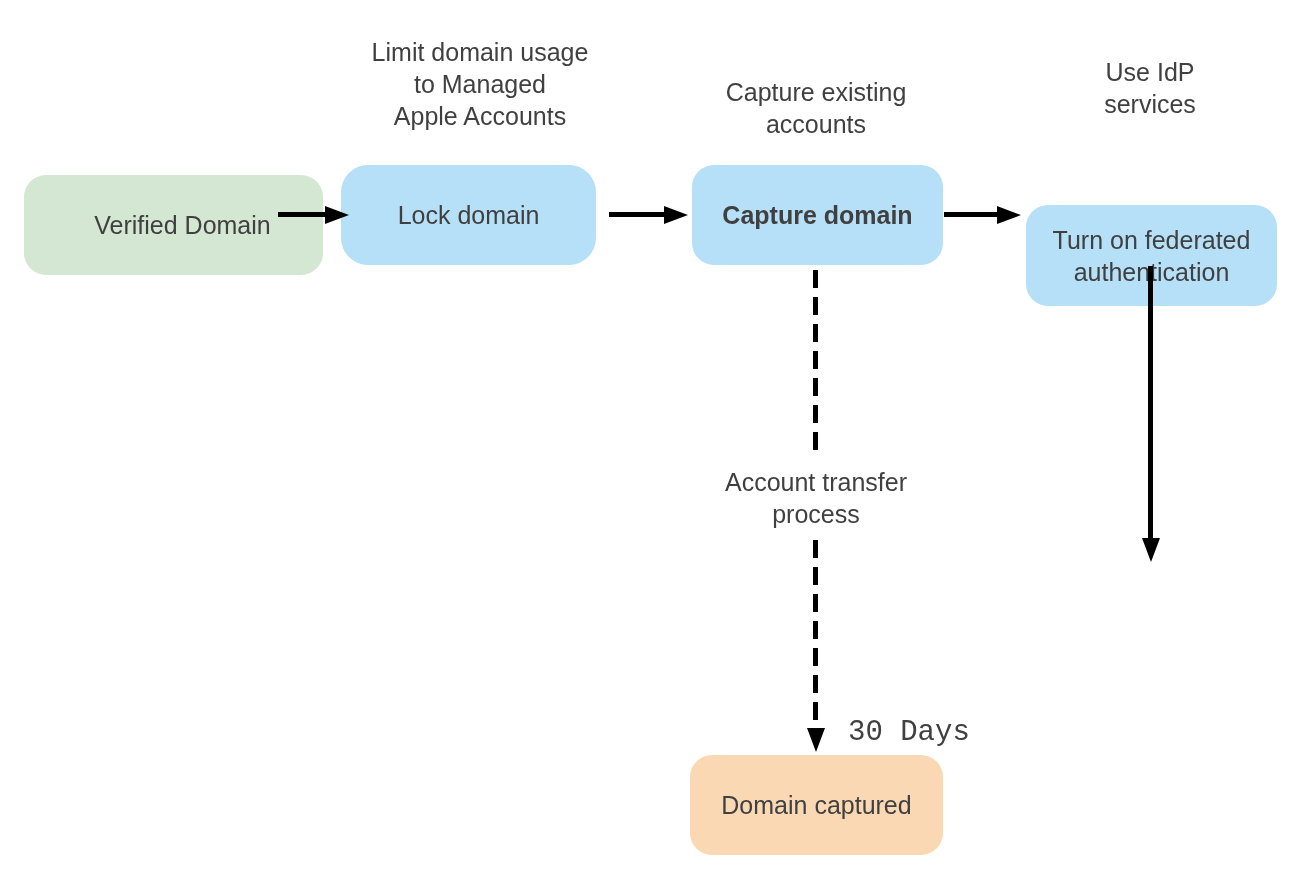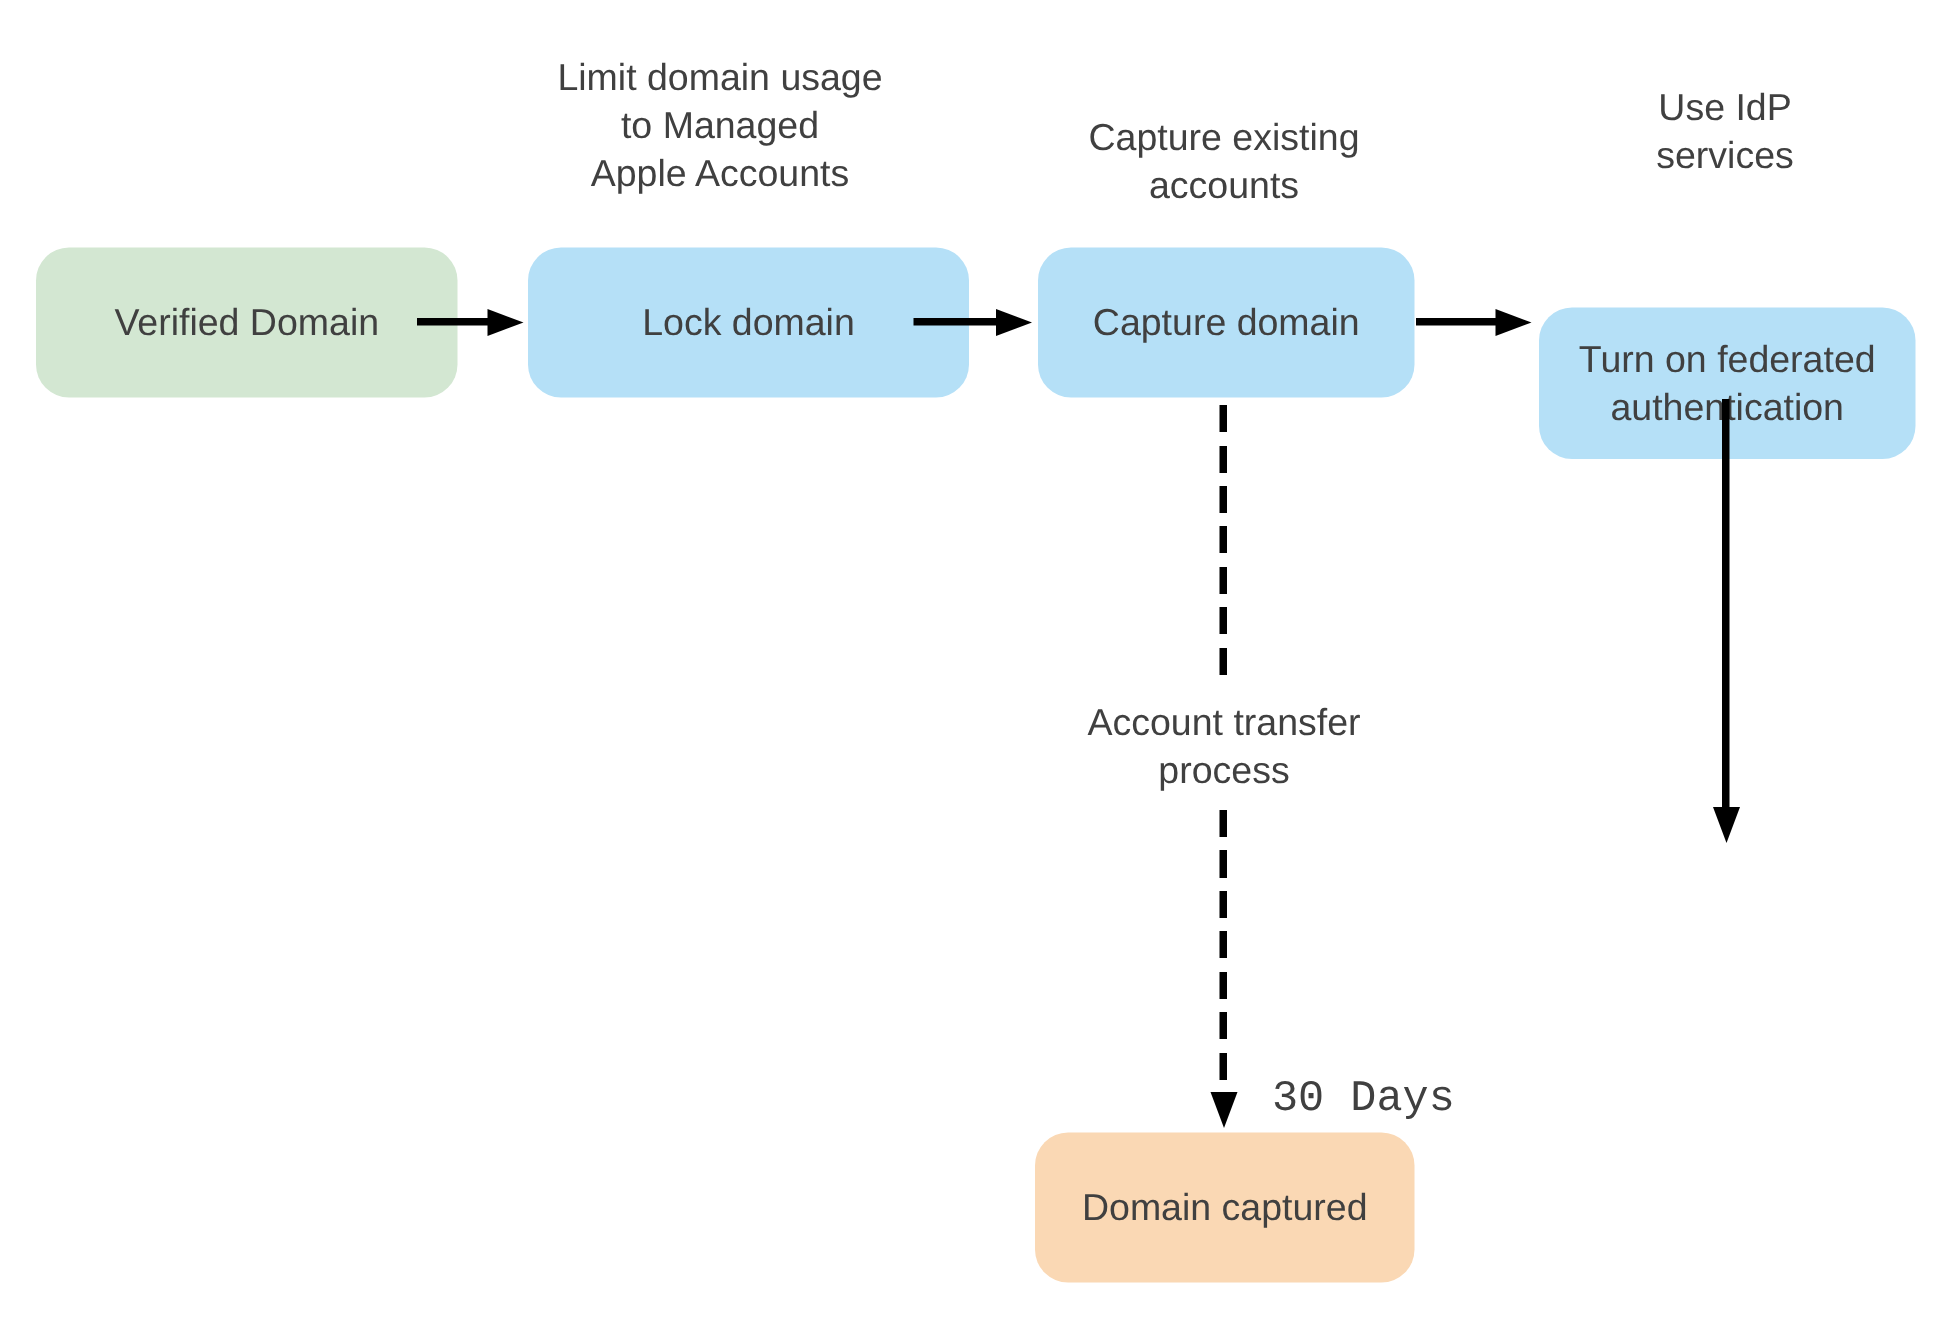--- a/index.html
+++ b/index.html
@@ -16,22 +16,22 @@
     position: absolute;
     border-radius: 22px;
     display: flex;
     align-items: center;
     justify-content: center;
     text-align: center;
     font-size: 25px;
     line-height: 32px;
     white-space: pre-line;
   }
-  #node-verified   { left: 24px;   top: 165px; width: 281px; height: 100px; }
-  #node-lock       { left: 352px;  top: 165px; width: 294px; height: 100px; }
+  #node-verified   { left: 24px;   top: 175px; width: 281px; height: 100px; padding-left: 18px; }
+  #node-lock       { left: 341px;  top: 165px; width: 255px; height: 100px; border-radius: 27px; }
   #node-capture    { left: 692px;  top: 165px; width: 251px; height: 100px; }
   #node-federated  { left: 1026px; top: 165px; width: 251px; height: 101px; margin-top: 40px; }
   #node-directory  { left: 1025px; top: 562px; width: 252px; height: 98px;  }
   #node-captured   { left: 690px;  top: 755px; width: 253px; height: 100px; }
 
   .toplabel, .midlabel {
     position: absolute;
     text-align: center;
     font-size: 25px;
     line-height: 32px;
@@ -83,21 +83,21 @@
   <div class="toplabel" id="lbl-limit">Limit domain usage
 to Managed
 Apple Accounts</div>
   <div class="toplabel" id="lbl-capture-existing">Capture existing
 accounts</div>
   <div class="toplabel" id="lbl-idp">Use IdP
 services</div>
 
   <div class="node" id="node-verified" style="background-color: rgb(211, 231, 210);">Verified Domain</div>
   <div class="node" id="node-lock" style="background-color: rgb(181, 224, 247);">Lock domain</div>
-  <div class="node" id="node-capture" style="background-color: rgb(181, 224, 247);">Capture domain</div>
+  <div class="node" id="node-capture" style="background-color: rgb(181, 224, 247); font-weight: bold;">Capture domain</div>
   <div class="node" id="node-federated" style="background-color: rgb(181, 224, 247);">Turn on federated
 authentication</div>
 
   <div class="hline" id="arrow1-line"></div>
   <div class="hhead" id="arrow1-head"></div>
   <div class="hline" id="arrow2-line"></div>
   <div class="hhead" id="arrow2-head"></div>
   <div class="hline" id="arrow3-line"></div>
   <div class="hhead" id="arrow3-head"></div>
 

